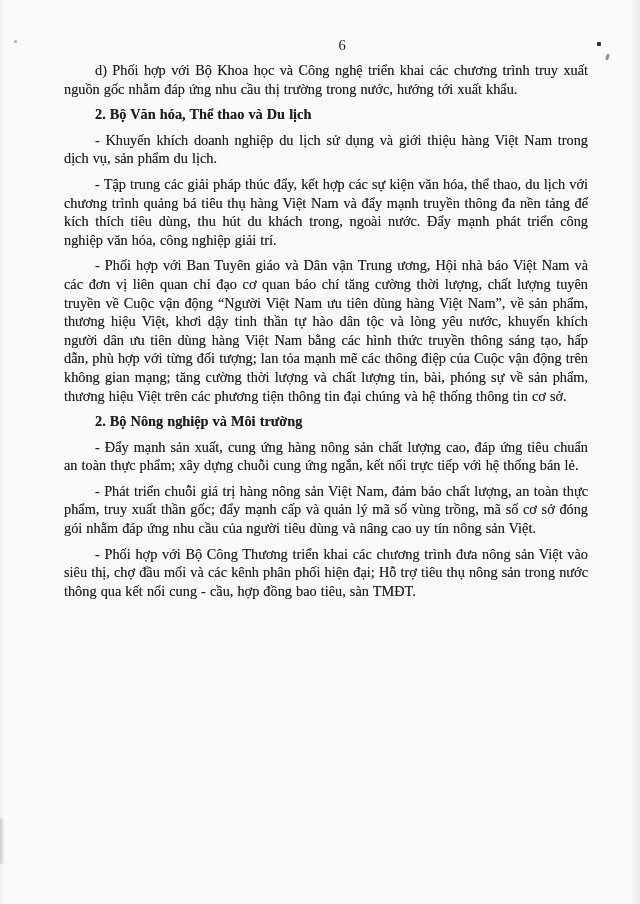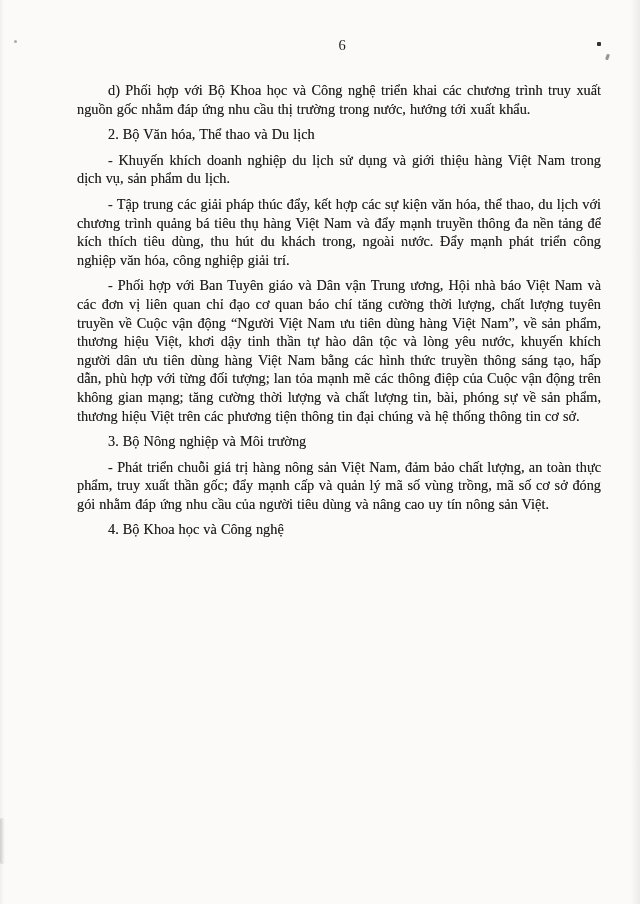--- a/index.html
+++ b/index.html
@@ -36,36 +36,36 @@
     position: absolute;
     left: 80px;
     top: 36px;
     width: 524px;
     text-align: center;
     font-size: 14.5px;
     line-height: 18px;
   }
   .content {
     position: absolute;
-    left: 77px;
+    left: 64px;
     top: 61px;
     width: 524px;
-    margin-top: 20px;
   }
   .para {
     margin: 0 0 7px 0;
     font-size: 14.3px;
     line-height: 18.6px;
     text-align: justify;
     text-indent: 31px;
     word-spacing: 0.5px;
     text-shadow: 0 0 0.4px rgba(30,30,30,0.55); 
   }
   .heading {
     text-align: left;
+    font-weight: bold;
   }
   
   .speck {
     position: absolute;
     pointer-events: none;
   }
   .speck-dark {
     left: 597px; top: 42px;
     width: 4px; height: 4px;
     background: #35322e;
@@ -100,23 +100,24 @@
   <div class="edge-shade-right"></div>
 
   <div class="page-number">6</div>
 
   <div class="content">
     <p class="para">d) Phối hợp với Bộ Khoa học và Công nghệ triển khai các chương trình truy xuất nguồn gốc nhằm đáp ứng nhu cầu thị trường trong nước, hướng tới xuất khẩu.</p>
     <p class="para heading">2. Bộ Văn hóa, Thể thao và Du lịch</p>
     <p class="para">- Khuyến khích doanh nghiệp du lịch sử dụng và giới thiệu hàng Việt Nam trong dịch vụ, sản phẩm du lịch.</p>
     <p class="para">- Tập trung các giải pháp thúc đẩy, kết hợp các sự kiện văn hóa, thể thao, du lịch với chương trình quảng bá tiêu thụ hàng Việt Nam và đẩy mạnh truyền thông đa nền tảng để kích thích tiêu dùng, thu hút du khách trong, ngoài nước. Đẩy mạnh phát triển công nghiệp văn hóa, công nghiệp giải trí.</p>
     <p class="para">- Phối hợp với Ban Tuyên giáo và Dân vận Trung ương, Hội nhà báo Việt Nam và các đơn vị liên quan chỉ đạo cơ quan báo chí tăng cường thời lượng, chất lượng tuyên truyền về Cuộc vận động “Người Việt Nam ưu tiên dùng hàng Việt Nam”, về sản phẩm, thương hiệu Việt, khơi dậy tinh thần tự hào dân tộc và lòng yêu nước, khuyến khích người dân ưu tiên dùng hàng Việt Nam bằng các hình thức truyền thông sáng tạo, hấp dẫn, phù hợp với từng đối tượng; lan tỏa mạnh mẽ các thông điệp của Cuộc vận động trên không gian mạng; tăng cường thời lượng và chất lượng tin, bài, phóng sự về sản phẩm, thương hiệu Việt trên các phương tiện thông tin đại chúng và hệ thống thông tin cơ sở.</p>
-    <p class="para heading">3. Bộ Nông nghiệp và Môi trường</p>
+    <p class="para heading">2. Bộ Nông nghiệp và Môi trường</p>
+    <p class="para">- Đẩy mạnh sản xuất, cung ứng hàng nông sản chất lượng cao, đáp ứng tiêu chuẩn an toàn thực phẩm; xây dựng chuỗi cung ứng ngắn, kết nối trực tiếp với hệ thống bán lẻ.</p>
     <p class="para">- Phát triển chuỗi giá trị hàng nông sản Việt Nam, đảm bảo chất lượng, an toàn thực phẩm, truy xuất thần gốc; đẩy mạnh cấp và quản lý mã số vùng trồng, mã số cơ sở đóng gói nhằm đáp ứng nhu cầu của người tiêu dùng và nâng cao uy tín nông sản Việt.</p>
-    <p class="para heading">4. Bộ Khoa học và Công nghệ</p>
+    <p class="para">- Phối hợp với Bộ Công Thương triển khai các chương trình đưa nông sản Việt vào siêu thị, chợ đầu mối và các kênh phân phối hiện đại; Hỗ trợ tiêu thụ nông sản trong nước thông qua kết nối cung - cầu, hợp đồng bao tiêu, sàn TMĐT.</p>
   </div>
 
   <div class="speck speck-dark"></div>
   <div class="speck speck-tick"></div>
   <div class="speck speck-left"></div>
   <div class="speck smudge-bottom-left"></div>
 
 </div>
 
 </body></html>

